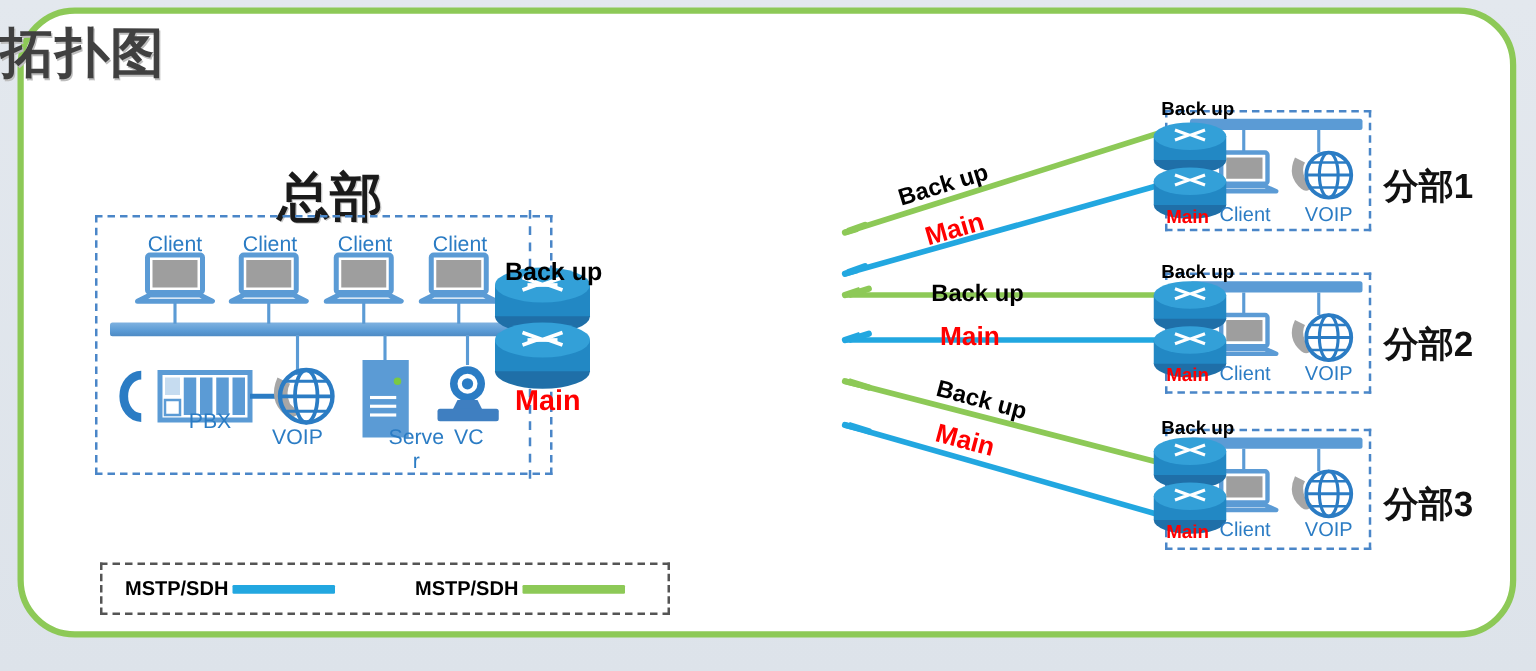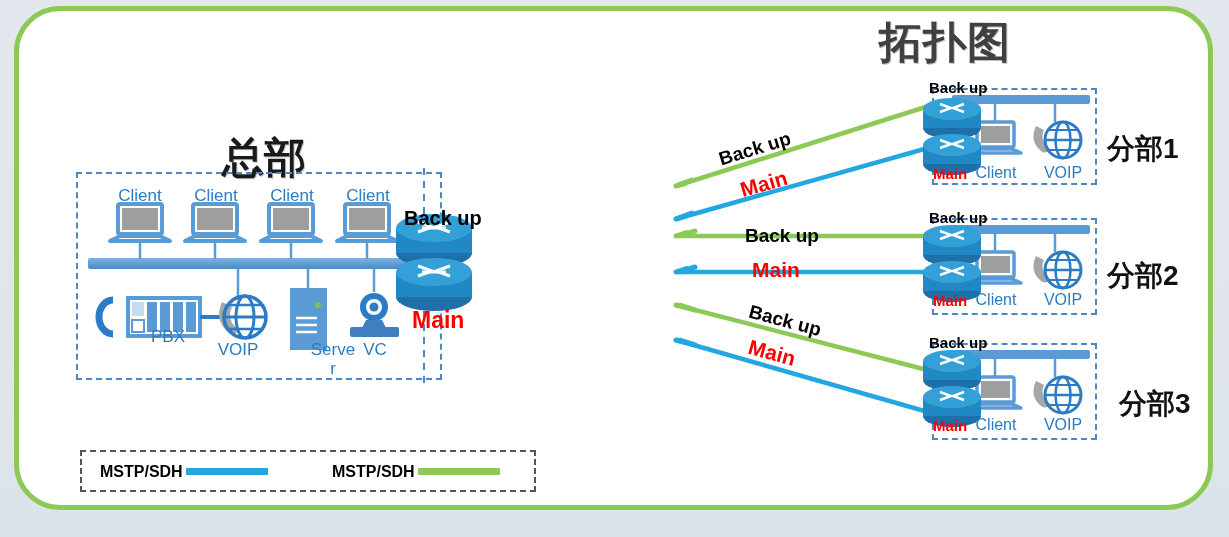--- a/index.html
+++ b/index.html
@@ -26,21 +26,21 @@
     border: 5px solid #8DC957;
     border-radius: 46px;
     box-sizing: border-box;
   }
   
   #title {
     position: absolute;
     left: 0;
     top: 14px;
     width: 1011px;
-    text-align: right;
+    text-align: left;
     font-size: 43px;
     font-weight: bold;
     color: #404040;
     letter-spacing: 1px;
     text-shadow: 1px 1px 0 #bdbdbd;
   }
   
   .zone-title {
     position: absolute;
     font-size: 42px;
@@ -395,21 +395,21 @@
       <rect x="923" y="397" width="58" height="19" fill="#2288c4"></rect>
       <ellipse cx="952" cy="397" rx="29" ry="11" fill="#33a0d8"></ellipse>
       <path d="M940,392 l11,4 l-11,4 M964,392 l-11,4 l11,4" stroke="#fff" stroke-width="2.5" fill="none"></path>
     </g>
   </svg>
 
   <div class="tag-backup" style="left:929px; top:334px; font-size:15px;">Back up</div>
   <div class="tag-main" style="left:933px; top:417px; font-size:15px;">Main</div>
   <div class="branch-dev-label" style="left:974px; top:416px; width:44px;">Client</div>
   <div class="branch-dev-label" style="left:1042px; top:416px; width:42px;">VOIP</div>
-  <div class="branch-title" style="left:1107px; top:385px;margin-left:12px;">分部3</div>
+  <div class="branch-title" style="left:1107px; top:385px;">分部3</div>
 
   <div class="legendbox" style="left:80px; top:450px; width:456px; height:42px;"></div>
 
   <div class="legend-text" style="left:100px; top:463px;">MSTP/SDH</div>
   <div class="legend-swatch" style="left:186px; top:468px; width:82px; background:#22A7E0;"></div>
 
   <div class="legend-text" style="left:332px; top:463px;">MSTP/SDH</div>
   <div class="legend-swatch" style="left:418px; top:468px; width:82px; background:#8DC957;"></div>
 
 </div>

